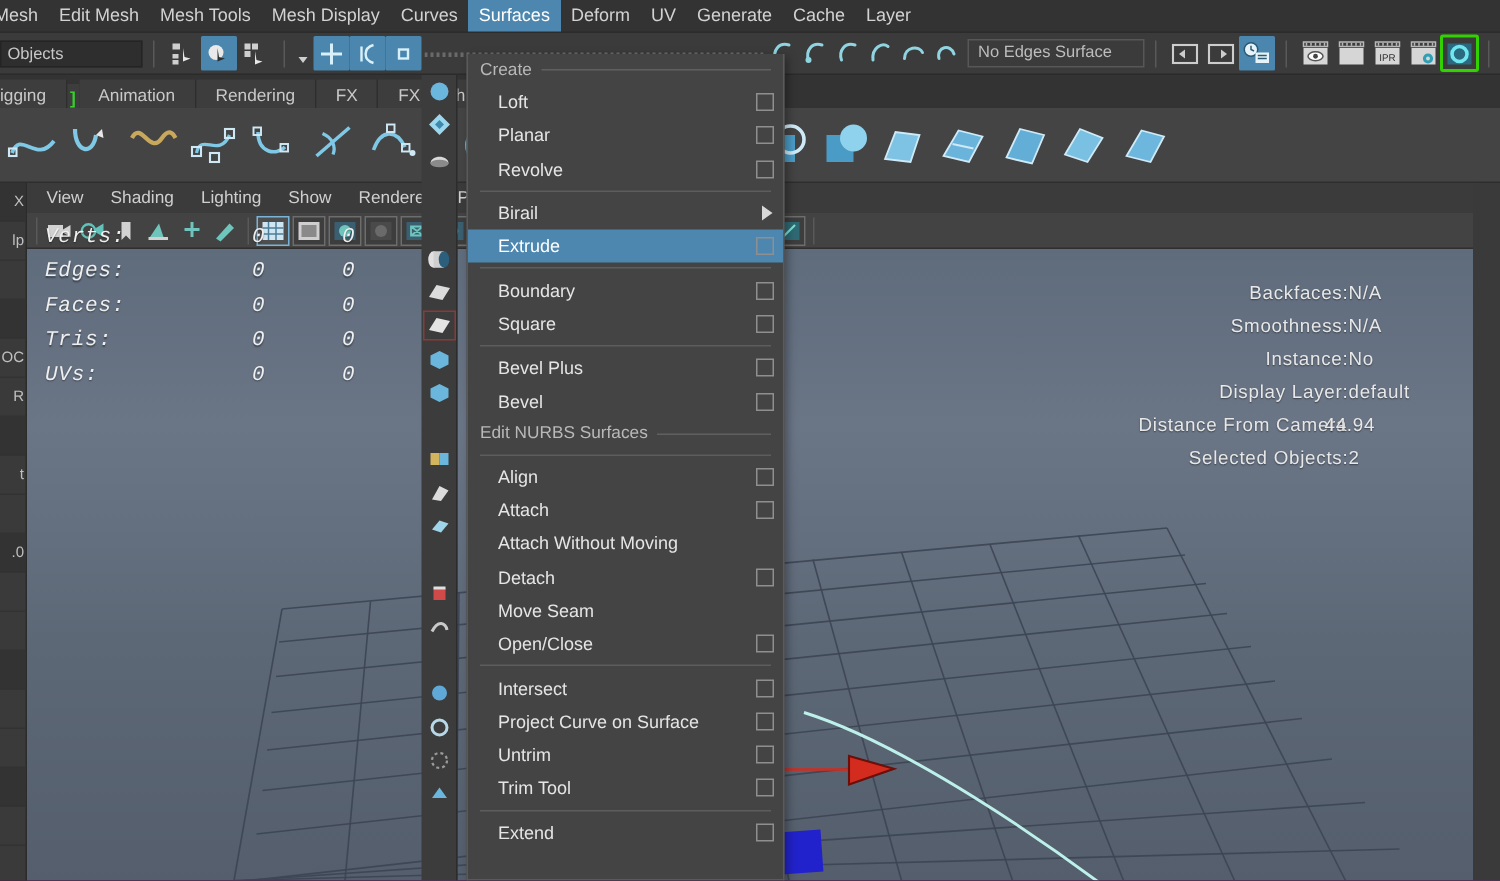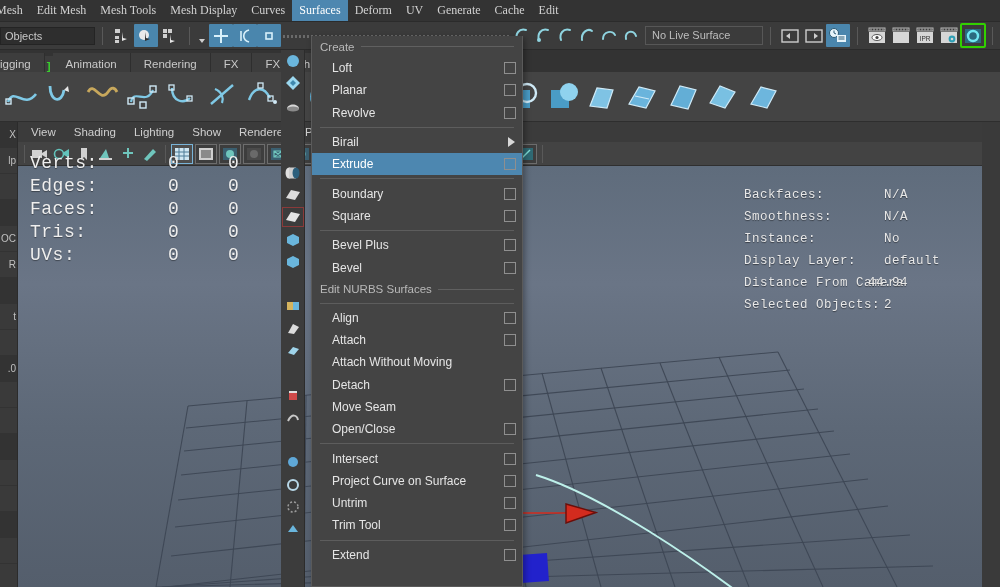--- a/index.html
+++ b/index.html
@@ -11,21 +11,20 @@
   }
   #app { position: relative; width: 1000px; height: 587px; overflow: hidden; }
 
   
   .menubar {
     position: absolute; left: 0; top: 0; width: 1000px; height: 22px;
     background: #333333;
     display: flex; align-items: center;
     font-size: 12px; color: #d2d2d2;
     border-bottom: 1px solid #2b2b2b;
-    font-family: Liberation Serif, serif;
   }
   .menubar .mi {
     padding: 3px 7px 4px 7px; line-height: 14px; white-space: nowrap;
     cursor: default;
   }
   .menubar .mi.active { background: #4d87b0; color: #ffffff; }
   .menubar .mi.clipped { padding-left: 0; margin-left: -4px; }
 
   
   .statusline {
@@ -120,38 +119,39 @@
 
   
   .viewport {
     position: absolute; left: 0; top: 44px; width: 982px; height: 421px;
     overflow: hidden;
     background: linear-gradient(to bottom, #5f6c7c 0%, #6a7586 28%, #5d6877 62%, #545e6c 100%);
   }
   .vp-grid { position: absolute; left: 0; top: 0; width: 982px; height: 421px; }
   .hud {
     position: absolute; color: #e8e8e8;
-    font-family: Liberation Mono, monospace; font-size: 12.5px;
+    font-family: Liberation Sans, sans-serif; font-size: 12.5px;
     letter-spacing: 0.5px; white-space: nowrap;
     text-shadow: 0 1px 1px rgba(0,0,0,0.45);
+    text-align: right;
   }
   .hud-right { right: 60px; top: 18px; }
   .hud-right .hrow { display: flex; height: 22px; align-items: center; }
   .hud-right .hlbl { width: 140px; }
   .hud-right .hval { }
   .hud-right .hrow.overlap .hlbl { width: 124px; }
 
   
   .stats-panel {
     position: absolute; left: 18px; top: 150px; width: 270px; height: 120px;
     z-index: 6; pointer-events: none;
   }
-  .stats-panel .srow { display: flex; height: 23px; align-items: flex-end;
-    font-family: "Liberation Mono", monospace; font-size: 18px; color: #efefef;
-    text-shadow: 0 1px 1px rgba(0,0,0,0.4); letter-spacing: .5px; }
+  .stats-panel .srow { display: flex; height: 23px; align-items: flex-start;
+    font-family: "Liberation Mono", monospace; font-size: 14px; color: #efefef;
+    text-shadow: 0 1px 1px rgba(0,0,0,0.4); letter-spacing: .5px; font-style: italic; }
   .stats-panel .slbl { width: 150px; padding-left: 12px; }
   .stats-panel .sv1 { width: 60px; }
   .stats-panel .sv2 { width: 60px; }
 
   
   .rightshelf {
     position: absolute; left: 982px; top: 122px; width: 18px; height: 465px;
     background: #3a3a3a;
   }
 
@@ -201,21 +201,21 @@
       <div class="mi clipped">Mesh</div>
       <div class="mi">Edit Mesh</div>
       <div class="mi">Mesh Tools</div>
       <div class="mi">Mesh Display</div>
       <div class="mi">Curves</div>
       <div class="mi active">Surfaces</div>
       <div class="mi">Deform</div>
       <div class="mi">UV</div>
       <div class="mi">Generate</div>
       <div class="mi">Cache</div>
-      <div class="mi">Edit</div>
+      <div class="mi">Layer</div>
     </div>
 
   <div class="statusline">
     <div class="sel-mode-box">Objects</div>
     <div class="vsep"></div>
 
     <div class="icobtn">
       <svg width="18" height="18" viewBox="0 0 18 18">
           <rect x="2" y="2" width="5" height="4" fill="#cfcfcf"></rect>
           <rect x="2" y="9" width="4" height="3" fill="#cfcfcf"></rect>
@@ -290,21 +290,21 @@
       <svg width="20" height="20" viewBox="0 0 20 20">
           <path d="M4 14 C4 6, 14 5, 16 10" stroke="#8fd4e0" stroke-width="2" fill="none" stroke-linecap="round"></path>
         </svg>
     </div>
     <div class="ico">
       <svg width="20" height="20" viewBox="0 0 20 20">
           <path d="M5 14 C3 6, 13 4, 15 11" stroke="#8fd4e0" stroke-width="2" fill="none" stroke-linecap="round"></path>
         </svg>
     </div>
 
-    <div class="live-surface">No Live Surface</div>
+    <div class="live-surface">No Edges Surface</div>
 
     <div class="vsep"></div>
 
     <div class="icobtn">
       <svg width="20" height="18" viewBox="0 0 20 18">
           <rect x="2" y="3" width="16" height="12" fill="none" stroke="#cdcdcd" stroke-width="1.4"></rect>
           <path d="M6 9 L10 6 L10 12 Z" fill="#cdcdcd"></path>
         </svg>
     </div>
     <div class="icobtn">

